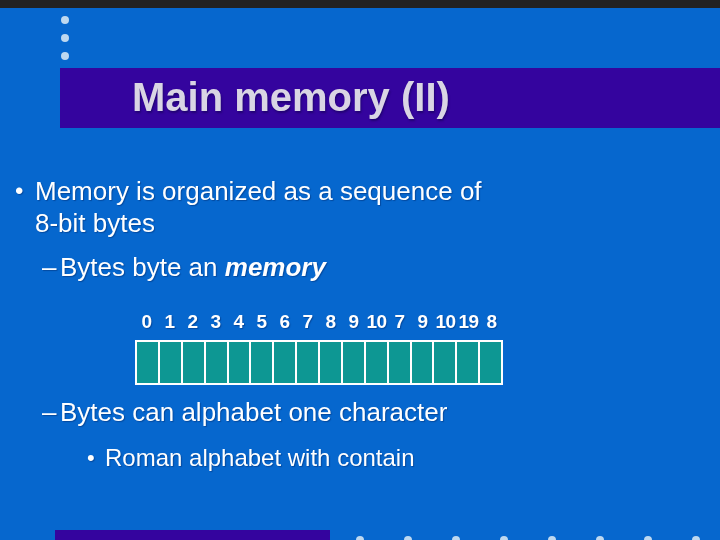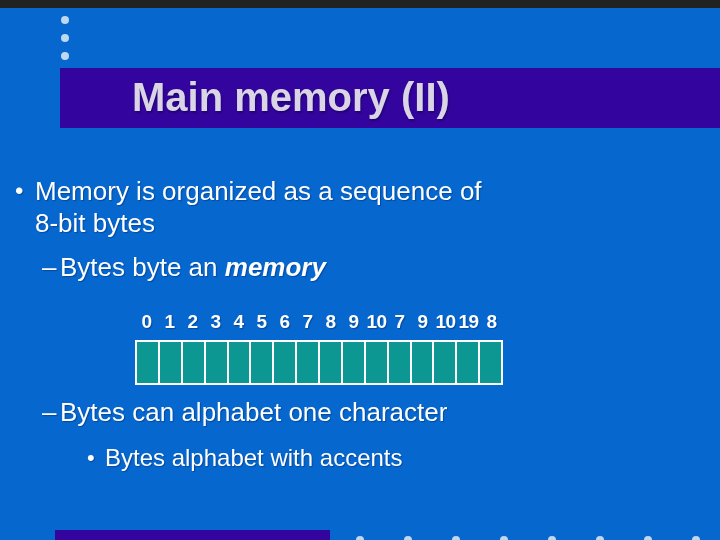--- a/index.html
+++ b/index.html
@@ -128,21 +128,21 @@
       <div class="mem-cell"></div>
     </div>
 
   <div class="bullet b3">
     <span class="marker">–</span>
     <span class="text">Bytes can alphabet one character</span>
   </div>
 
   <div class="bullet b4">
     <span class="marker">•</span>
-    <span class="text">Bytes alphabet with accents</span>
+    <span class="text">Roman alphabet with contain</span>
   </div>
 
   <div class="footer-bar"></div>
 
   <div class="bottom-dots">
       <span class="dot"></span>
       <span class="dot"></span>
       <span class="dot"></span>
       <span class="dot"></span>
       <span class="dot"></span>

